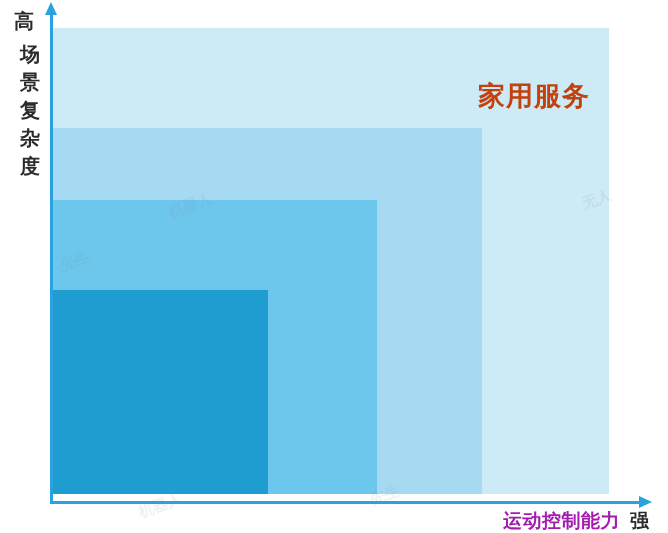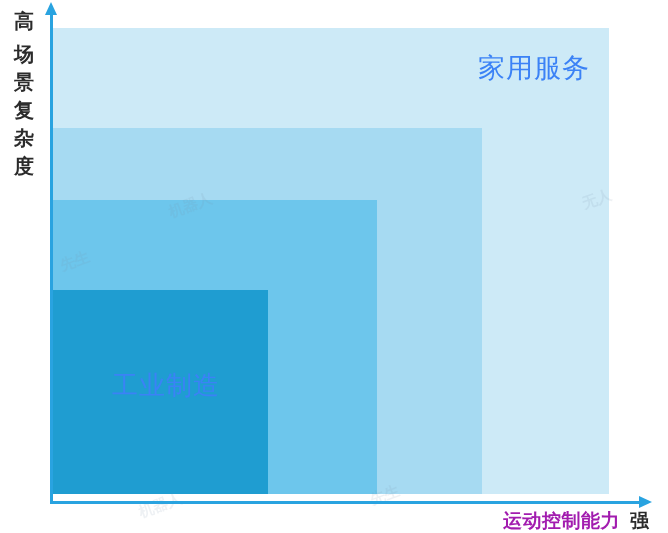--- a/index.html
+++ b/index.html
@@ -59,24 +59,25 @@
     border-left: 13px solid #29a3e0;
   }
 
   
   .block {
     position: absolute;
     left: 53px;
   }
   .block-label {
     position: absolute;
-    color: #3b82f6;
-    font-weight: normal;
+    color: #c2410c;
+    font-weight: bold;
     letter-spacing: 1px;
     white-space: nowrap;
+    margin-top: 28px;
   }
 
   #block-home        { top: 28px;  height: 466px; width: 556px; background: #cdeaf7; }
   #block-extreme     { top: 128px; height: 366px; width: 429px; background: #a6daf2; }
   #block-commercial  { top: 200px; height: 294px; width: 324px; background: #6dc6ec; }
   #block-industrial  { top: 290px; height: 204px; width: 215px; background: #1f9dd1; }
 
   #label-home       { left: 478px; top: 50px;  font-size: 27px; }
   #label-extreme    { left: 355px; top: 138px; font-size: 26px; }
   #label-commercial { left: 212px; top: 232px; font-size: 26px; }
@@ -95,21 +96,21 @@
   #y-axis-title {
     position: absolute;
     left: 14px;
     top: 40px;
     width: 26px;
     font-size: 20px;
     font-weight: bold;
     color: #2b2b2b;
     line-height: 28px;
     word-break: break-all;
-    text-align: left;
+    text-align: right;
   }
   #x-axis-title {
     position: absolute;
     left: 503px;
     top: 508px;
     font-size: 19px;
     font-weight: bold;
     color: #a21caf;
     letter-spacing: 0.5px;
     white-space: nowrap;
@@ -151,21 +152,20 @@
   <div class="block" id="block-commercial"></div>
   <div class="block" id="block-industrial"></div>
 
   <div class="watermark" id="wm-1">机器人</div>
   <div class="watermark" id="wm-2">无人</div>
   <div class="watermark" id="wm-3">先生</div>
   <div class="watermark" id="wm-4">机器人</div>
   <div class="watermark" id="wm-5">先生</div>
 
   <div class="block-label" id="label-home">家用服务</div>
-  <div class="block-label" id="label-industrial">工业制造</div>
 
   <div class="axis-line" id="y-axis-line"></div>
   <div class="axis-arrow" id="y-axis-arrow"></div>
   <div class="axis-line" id="x-axis-line"></div>
   <div class="axis-arrow" id="x-axis-arrow"></div>
 
   <div id="y-axis-top-label">高</div>
   <div id="y-axis-title">场景复杂度</div>
   <div id="x-axis-title">运动控制能力</div>
   <div id="x-axis-end-label">强</div>

